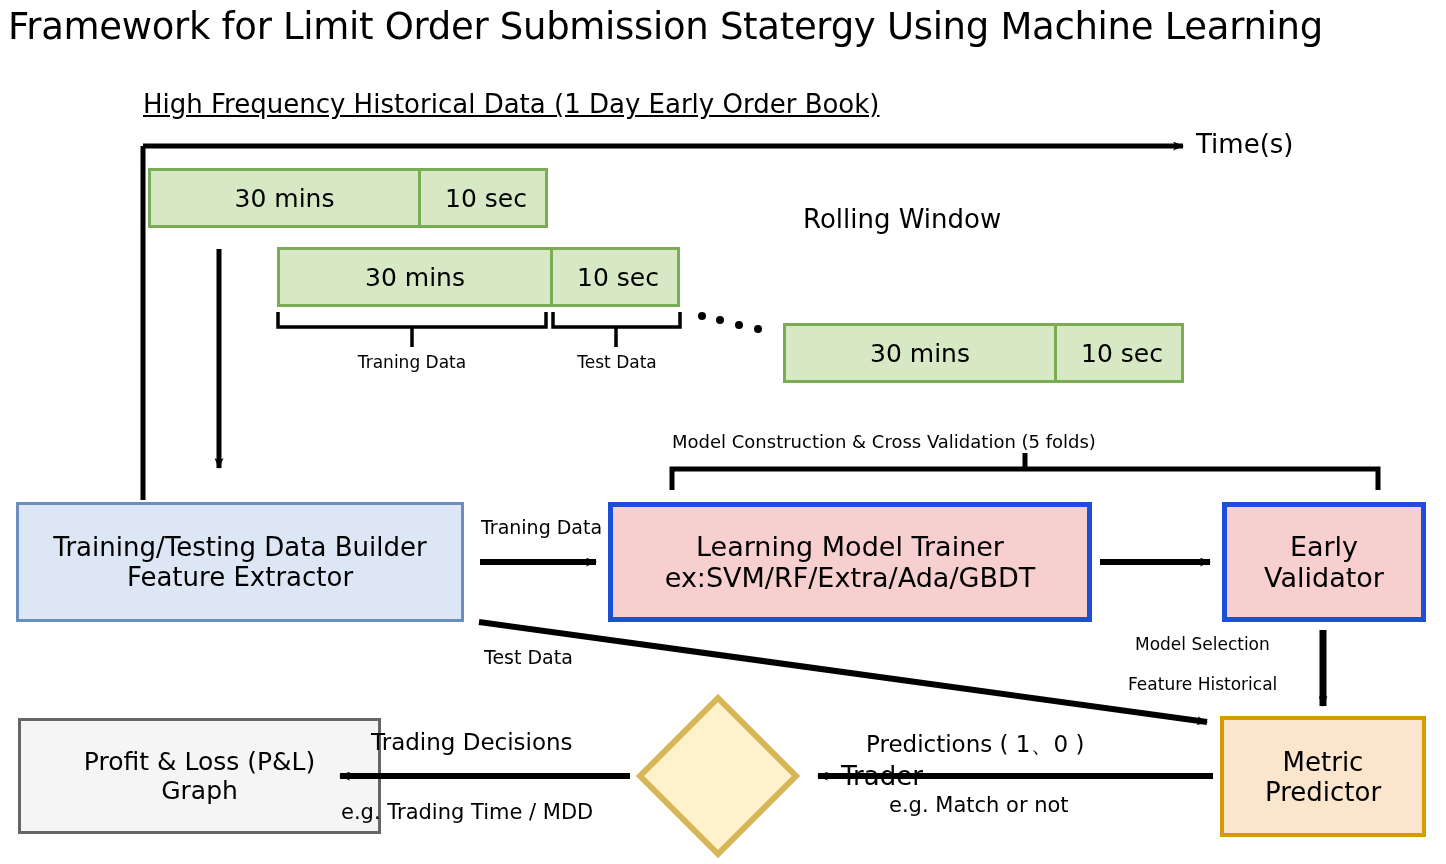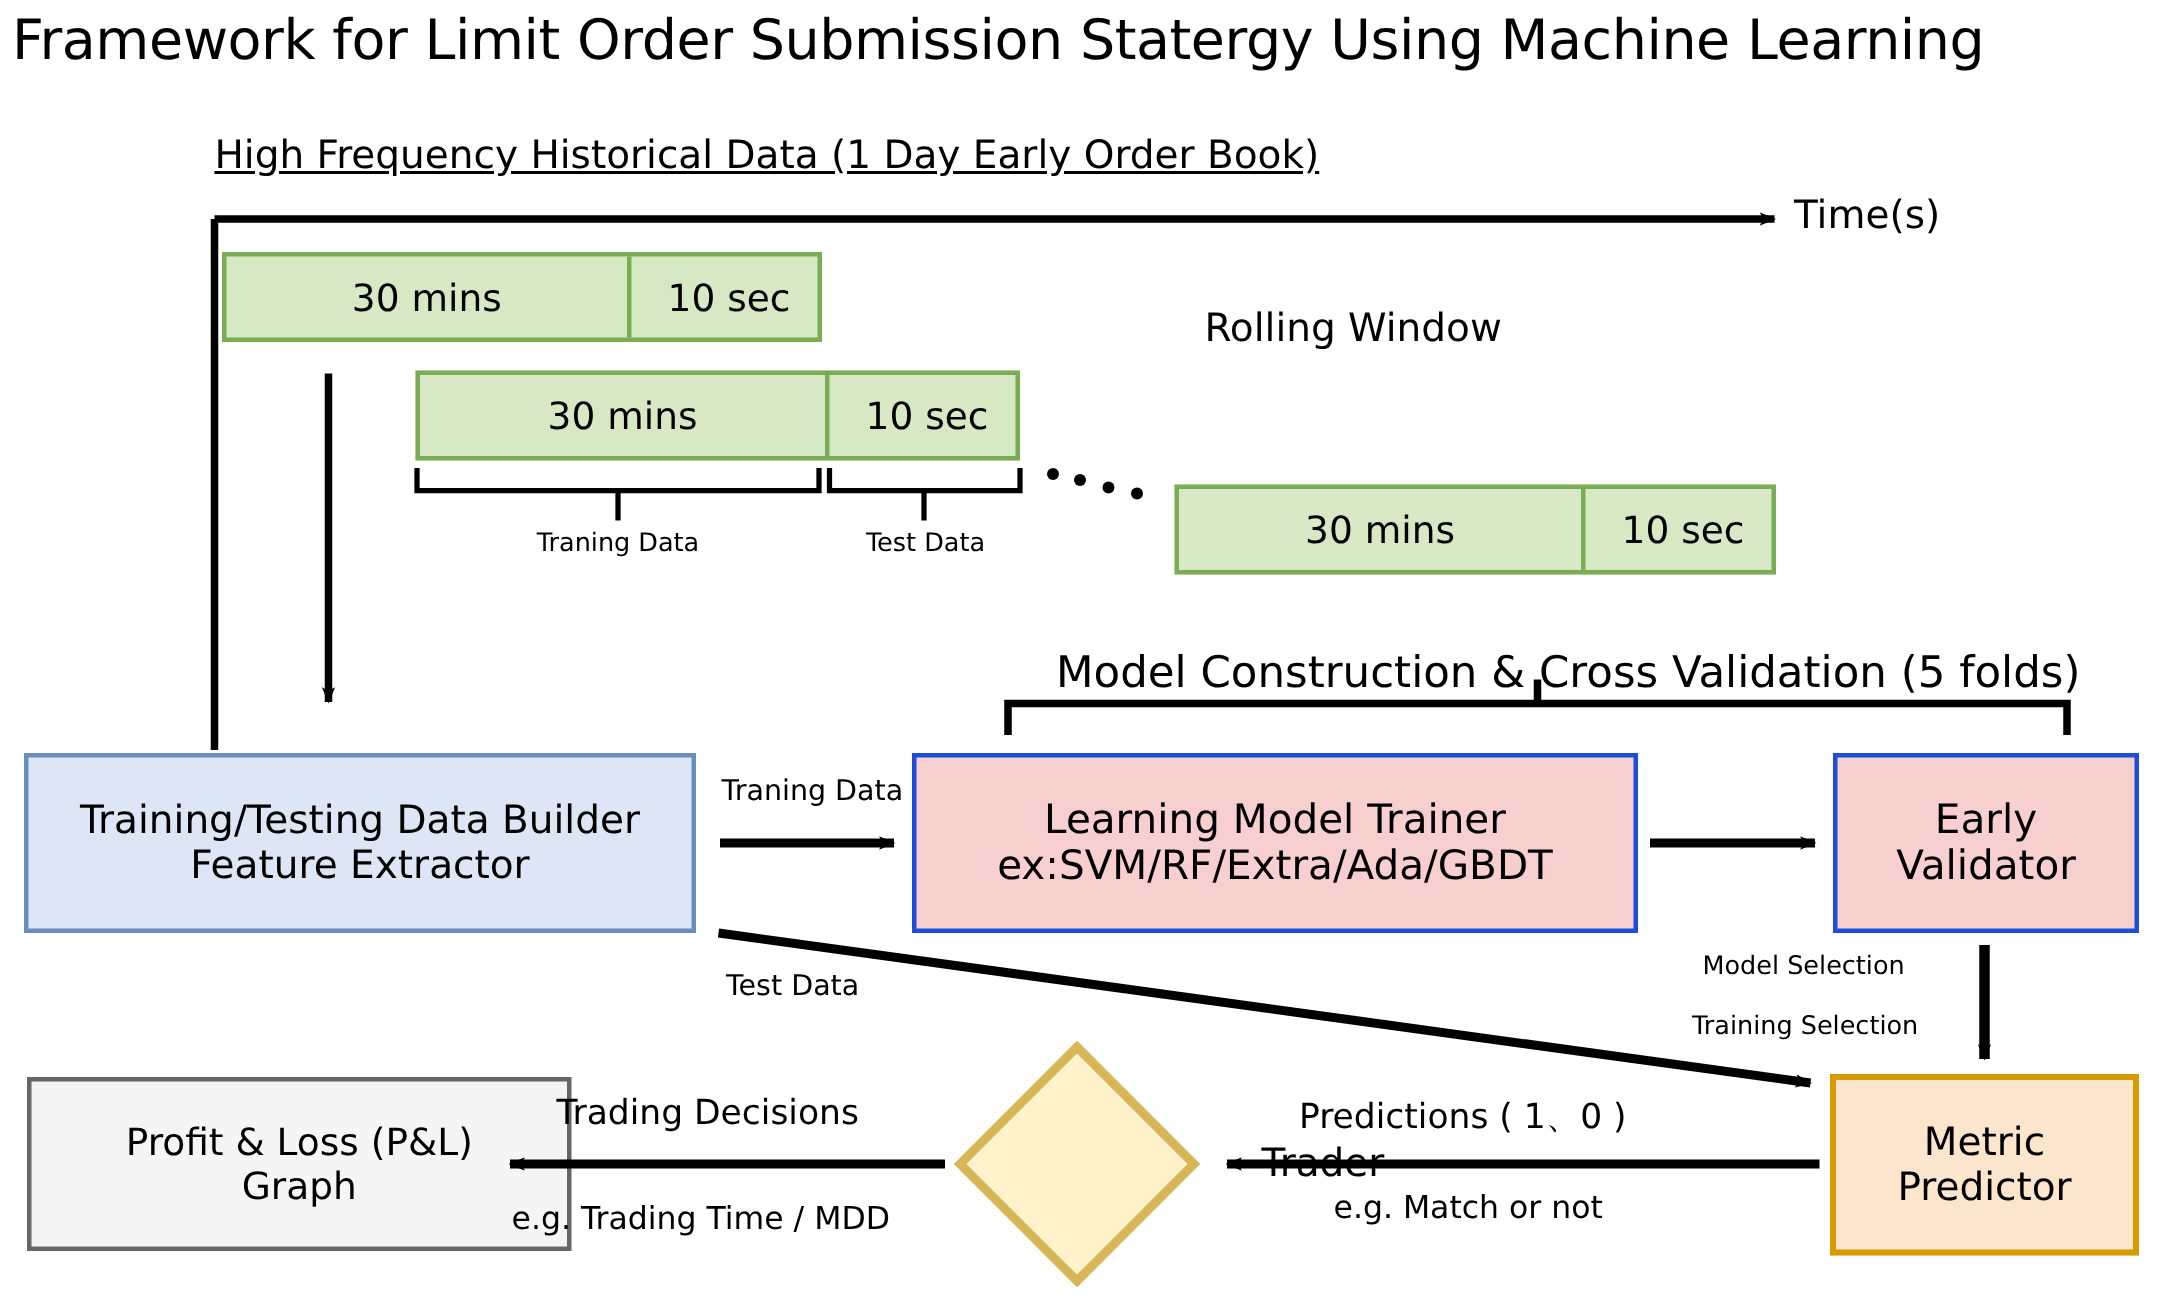--- a/index.html
+++ b/index.html
@@ -21,21 +21,21 @@
   .bar .cell.train{flex:none;border-radius:15px;}
   .bar .cell.test{flex:none;border-left:3px solid #7aab55;}
 
   .bracket-label{font-size:17px;text-align:center;position:absolute;}
 
   .box{position:absolute;box-sizing:border-box;display:flex;flex-direction:column;
        align-items:center;justify-content:center;text-align:center;}
   .box .line{display:block;}
 
   .box-blue{background:#dce6f5;border:3px solid #6c8ebf;font-size:26px;}
-  .box-red{background:#f7cfcf;border:3px solid #1d4ed8;font-size:27px;}
+  .box-red{background:#f7cfcf;border:5px solid #1d4ed8;font-size:27px;}
   .box-orange{background:#fbe5cc;border:4px solid #d79b00;font-size:26px;}
   .box-gray{background:#f5f5f5;border:3px solid #666666;font-size:25px;}
 
   .diamond{position:absolute;}
   .diamond .dlabel{position:absolute;width:100%;text-align:center;font-size:26px;top:50%;
                    transform:translateY(-50%);}
 
   .edge-label{position:absolute;font-size:19px;white-space:pre;}
   .edge-label.sm{font-size:17px;}
   .edge-label.md{font-size:21px;}
@@ -63,21 +63,21 @@
   </div>
 
   <div class="bar" style="left:783px;top:323px;width:401px;height:60px;">
     <div class="cell train" style="width:268px;">30 mins</div>
     <div class="cell test" style="width:133px;">10 sec</div>
   </div>
 
   <div class="bracket-label" style="left:332px;top:352px;width:160px;">Traning Data</div>
   <div class="bracket-label" style="left:556px;top:352px;width:122px;">Test Data</div>
 
-  <div class="txt" style="left:704px;top:432px;font-size:29px;">Model Construction &amp; Cross Validation (5 folds)</div>
+  <div class="txt" style="left:672px;top:432px;font-size:18px;">Model Construction &amp; Cross Validation (5 folds)</div>
 
   <div class="box box-blue" style="left:16px;top:502px;width:448px;height:120px;">
     <span class="line">Training/Testing Data Builder</span>
     <span class="line">Feature Extractor</span>
   </div>
 
   <div class="box box-red" style="left:608px;top:502px;width:484px;height:120px;">
     <span class="line">Learning Model Trainer</span>
     <span class="line">ex:SVM/RF/Extra/Ada/GBDT</span>
   </div>
@@ -100,21 +100,21 @@
   <div class="diamond" style="left:636px;top:694px;width:164px;height:164px;">
     <svg width="164" height="164" viewBox="0 0 164 164">
       <polygon points="82,4 160,82 82,160 4,82" fill="#fdf2cc" stroke="#d6b656" stroke-width="6"></polygon>
     </svg>
     <span class="dlabel">Trader</span>
   </div>
 
   <div class="edge-label" style="left:481px;top:516px;">Traning Data</div>
   <div class="edge-label" style="left:484px;top:646px;">Test Data</div>
   <div class="edge-label sm" style="left:1135px;top:634px;">Model Selection</div>
-  <div class="edge-label sm" style="left:1128px;top:674px;">Training Selection</div>
+  <div class="edge-label sm" style="left:1128px;top:674px;">Feature Historical</div>
   <div class="edge-label lg" style="left:866px;top:729px;">Predictions ( 1、0 )</div>
   <div class="edge-label md" style="left:889px;top:793px;">e.g. Match or not</div>
   <div class="edge-label lg" style="left:371px;top:729px;">Trading Decisions</div>
   <div class="edge-label md" style="left:341px;top:800px;">e.g. Trading Time / MDD</div>
 
   <svg id="wires" viewBox="0 0 1446 864">
     <defs>
       <marker id="arrow" markerWidth="11" markerHeight="9" refX="10" refY="4.5" orient="auto" markerUnits="userSpaceOnUse">
         <path d="M0,0 L11,4.5 L0,9 L2.6,4.5 z" fill="#000"></path>
       </marker>

